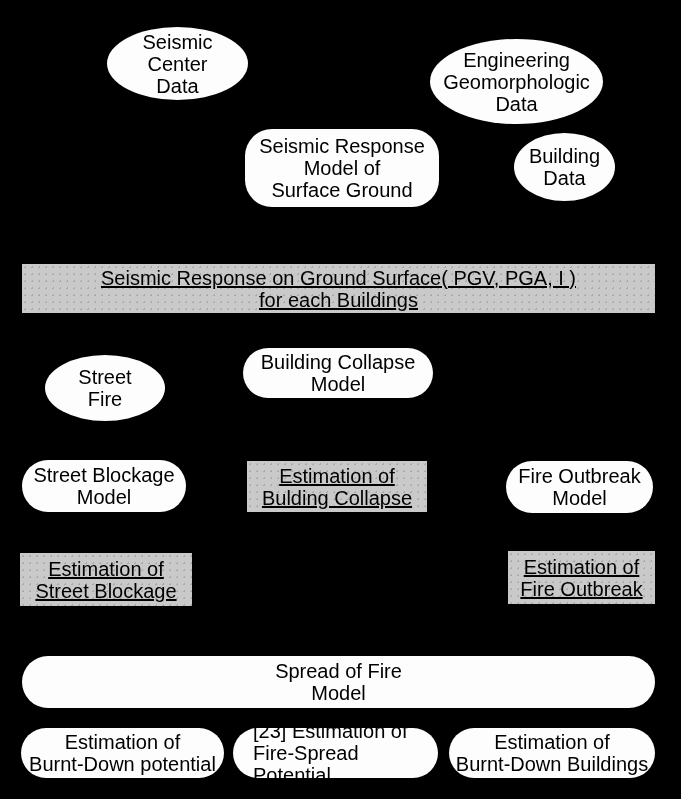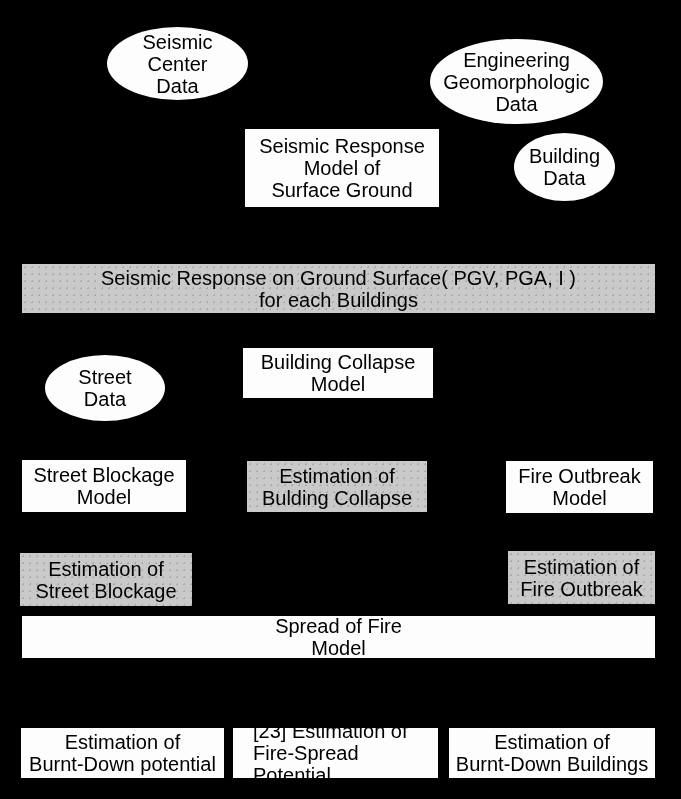--- a/index.html
+++ b/index.html
@@ -15,25 +15,26 @@
     display:flex;
     align-items:center;
     justify-content:center;
     text-align:center;
     font-size:20px;
     line-height:22px;
     color:#000;
     white-space:pre-line;
     box-sizing:border-box;
   }
-  .white{background:#fdfdfd;}
+  .white{background:#fdfdfd;border-radius:27px;}
   .gray{
     background-color:#c9c9c9;
     background-image:radial-gradient(rgba(110,110,110,0.35) 1px, rgba(0,0,0,0) 1px);
     background-size:7px 7px;
+    text-decoration:underline;
   }
   .ellipse{border-radius:50%;}
   .align-left{justify-content:flex-start;text-align:left;padding-left:20px;}
 </style>
 </head>
 <body>
 
 <div id="canvas">
 
   <div class="node ellipse white" style="left:107px;top:27px;width:141px;height:73px">Seismic
@@ -48,41 +49,41 @@
 Model of
 Surface Ground</div>
 
   <div class="node ellipse white" style="left:514px;top:133px;width:101px;height:68px">Building
 Data</div>
 
   <div class="node gray" style="left:22px;top:264px;width:633px;height:49px">Seismic Response on Ground Surface( PGV, PGA, I )
 for each Buildings</div>
 
   <div class="node ellipse white" style="left:45px;top:355px;width:120px;height:66px">Street
-Data</div>
+Fire</div>
 
   <div class="node white" style="left:243px;top:348px;width:190px;height:50px">Building Collapse
 Model</div>
 
   <div class="node white" style="left:22px;top:460px;width:164px;height:52px">Street Blockage
 Model</div>
 
   <div class="node gray" style="left:247px;top:461px;width:180px;height:51px">Estimation of
 Bulding Collapse</div>
 
   <div class="node white" style="left:506px;top:461px;width:147px;height:52px">Fire Outbreak
 Model</div>
 
   <div class="node gray" style="left:20px;top:553px;width:172px;height:53px">Estimation of
 Street Blockage</div>
 
   <div class="node gray" style="left:508px;top:551px;width:147px;height:53px">Estimation of
 Fire Outbreak</div>
 
-  <div class="node white" style="left:22px;top:616px;width:633px;height:42px">Spread of Fire
+  <div class="node white" style="left:22px;top:656px;width:633px;height:52px">Spread of Fire
 Model</div>
 
   <div class="node white" style="left:21px;top:728px;width:203px;height:50px">Estimation of
 Burnt-Down potential</div>
 
   <div class="node white align-left" style="left:233px;top:728px;width:205px;height:50px">[23] Estimation of
 Fire-Spread Potential</div>
 
   <div class="node white" style="left:449px;top:728px;width:206px;height:50px">Estimation of
 Burnt-Down Buildings</div>

